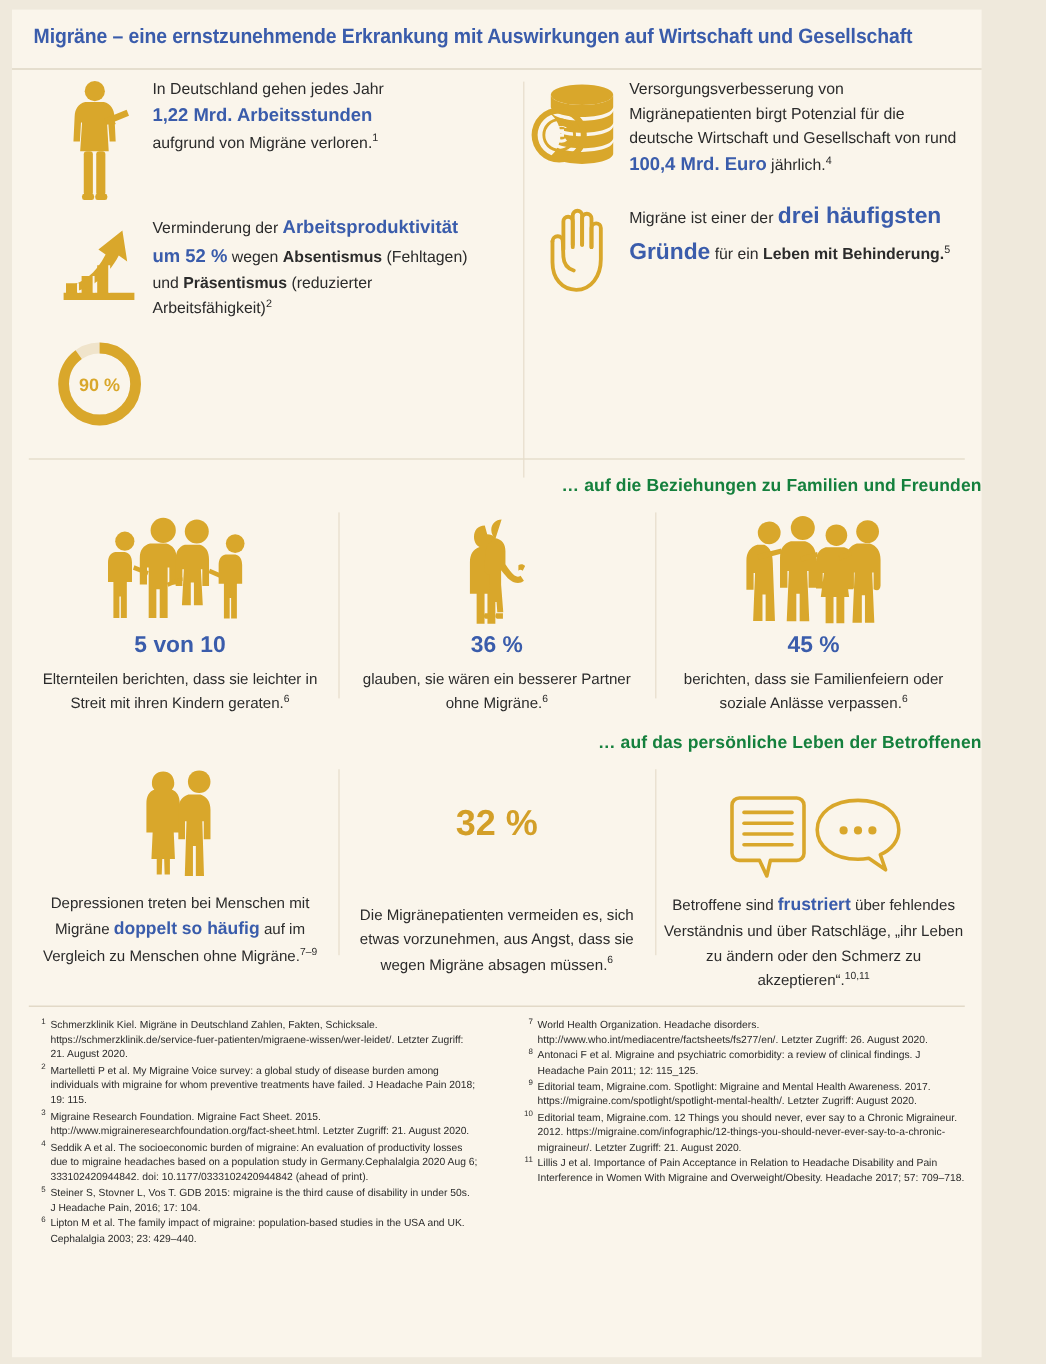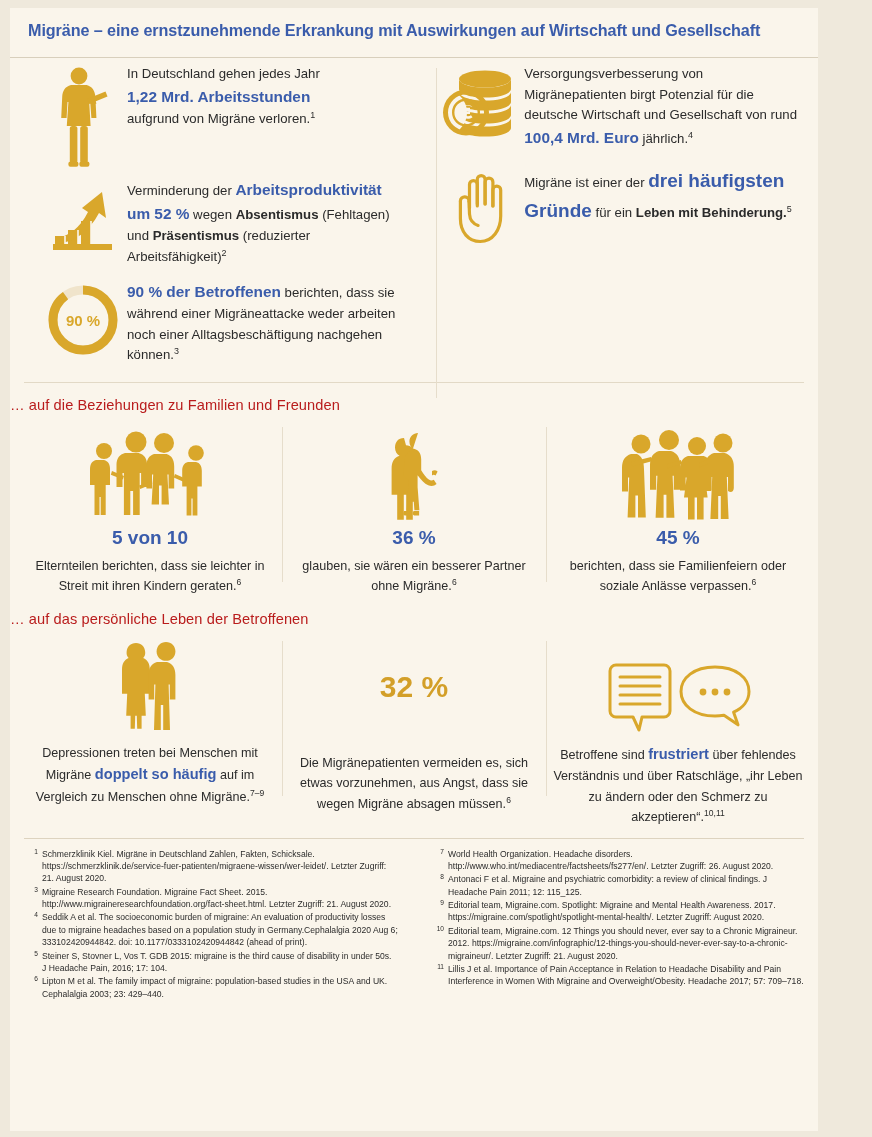--- a/index.html
+++ b/index.html
@@ -79,23 +79,23 @@
     color:#2b2b2b;
     padding-top:2px;
   }
   .blue{color:#3a5cab;font-weight:bold;}
   .bold{font-weight:bold;}
   sup{font-size:0.68em;vertical-align:super;line-height:0;}
 
   
   .sec-rule{height:1px;background:#e2d9c6;margin:2px 14px 0 14px;}
   .sec-head{
-    text-align:left;
-    color:#b91c1c;
-    font-weight:normal;
+    text-align:right;
+    color:#15803d;
+    font-weight:bold;
     font-size:14.6px;
     font-family:"Liberation Sans Narrow","Liberation Sans",sans-serif;
     padding:14px 0 8px 0;
     letter-spacing:0.1px;
   }
 
   
   .row3{
     display:flex;
     position:relative;
@@ -223,23 +223,20 @@
       </div>
 
       <div class="fact">
         <div class="ico">
           <svg width="76" height="76" viewBox="0 0 76 76">
             <circle cx="38" cy="38" r="30" fill="none" stroke="#f0e4cb" stroke-width="9"></circle>
             <circle cx="38" cy="38" r="30" fill="none" stroke="#d9a72b" stroke-width="9" stroke-dasharray="169.6 18.8" transform="rotate(-90 38 38)"></circle>
             <text x="38" y="43.5" text-anchor="middle" fill="#d9a72b" font-family="Liberation Sans, sans-serif" font-size="15" font-weight="bold">90 %</text>
           </svg>
         </div>
-        <div class="txt">
-          <span class="blue" style="font-size:15.4px">90 % der Betroffenen</span><span> berichten, dass sie während einer Migräneattacke weder arbeiten noch einer Alltagsbeschäftigung nachgehen können.</span><sup>3</sup>
-        </div>
       </div>
     </div>
 
     <div class="top-col right">
 
       <div class="fact">
         <div class="ico">
           <svg width="82" height="80" viewBox="0 0 82 80">
             <g fill="#d9a72b">
               <ellipse cx="46" cy="13" rx="26" ry="8.6"></ellipse>
@@ -390,20 +387,24 @@
   </div>
 
   <div class="foot-rule"></div>
   <div class="foots">
     <div class="foot-col">
       <div class="fn">
             <div class="n">1</div>
             <div class="b">Schmerzklinik Kiel. Migräne in Deutschland Zahlen, Fakten, Schicksale. https://schmerzklinik.de/service-fuer-patienten/migraene-wissen/wer-leidet/. Letzter Zugriff: 21. August 2020.</div>
           </div>
       <div class="fn">
+            <div class="n">2</div>
+            <div class="b">Martelletti P et al. My Migraine Voice survey: a global study of disease burden among individuals with migraine for whom preventive treatments have failed. J Headache Pain 2018; 19: 115.</div>
+          </div>
+      <div class="fn">
             <div class="n">3</div>
             <div class="b">Migraine Research Foundation. Migraine Fact Sheet. 2015. http://www.migraineresearchfoundation.org/fact-sheet.html. Letzter Zugriff: 21. August 2020.</div>
           </div>
       <div class="fn">
             <div class="n">4</div>
             <div class="b">Seddik A et al. The socioeconomic burden of migraine: An evaluation of productivity losses due to migraine headaches based on a population study in Germany.Cephalalgia 2020 Aug 6; 333102420944842. doi: 10.1177/0333102420944842 (ahead of print).</div>
           </div>
       <div class="fn">
             <div class="n">5</div>
             <div class="b">Steiner S, Stovner L, Vos T. GDB 2015: migraine is the third cause of disability in under 50s. J Headache Pain, 2016; 17: 104.</div>

